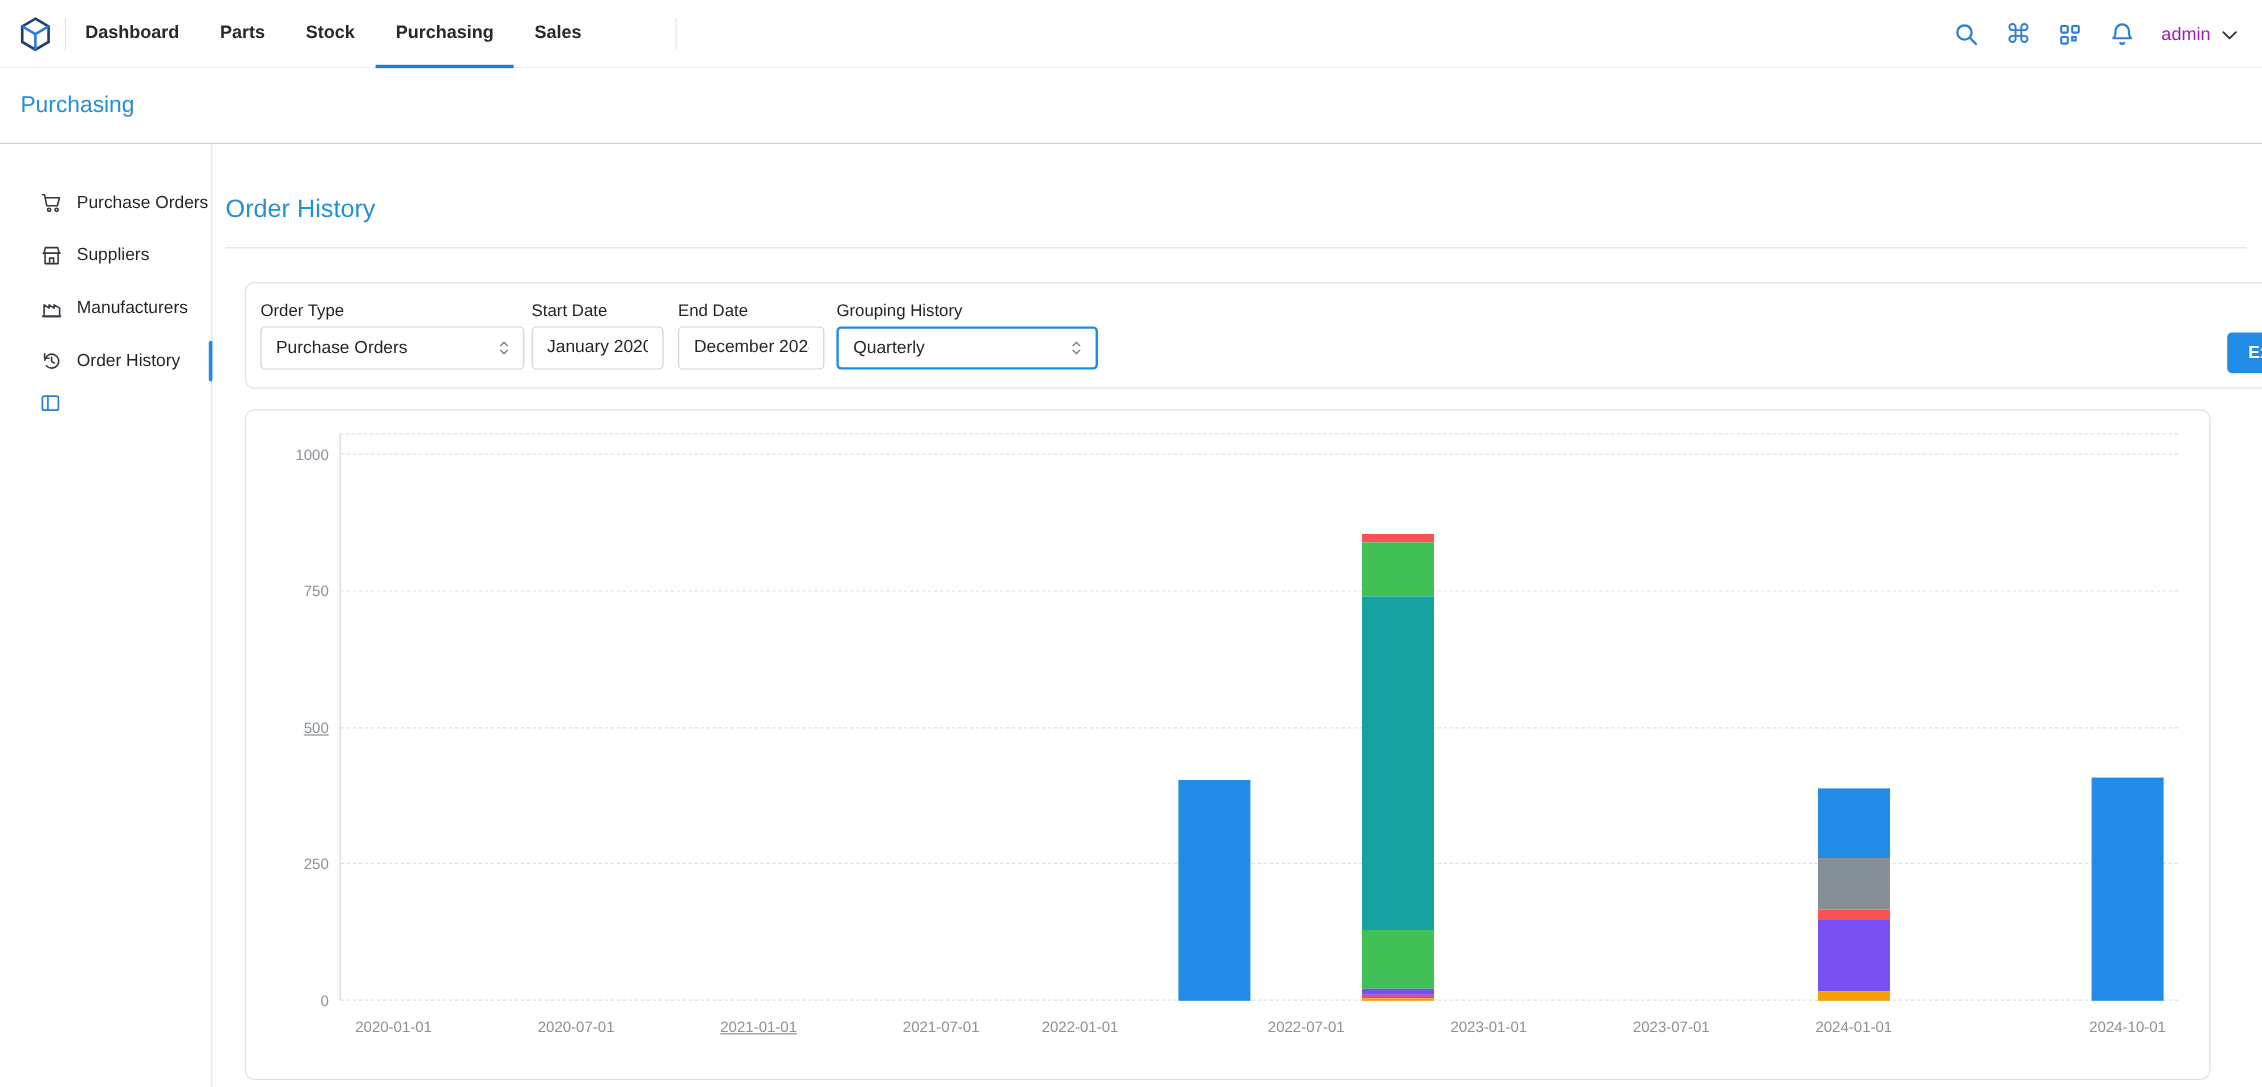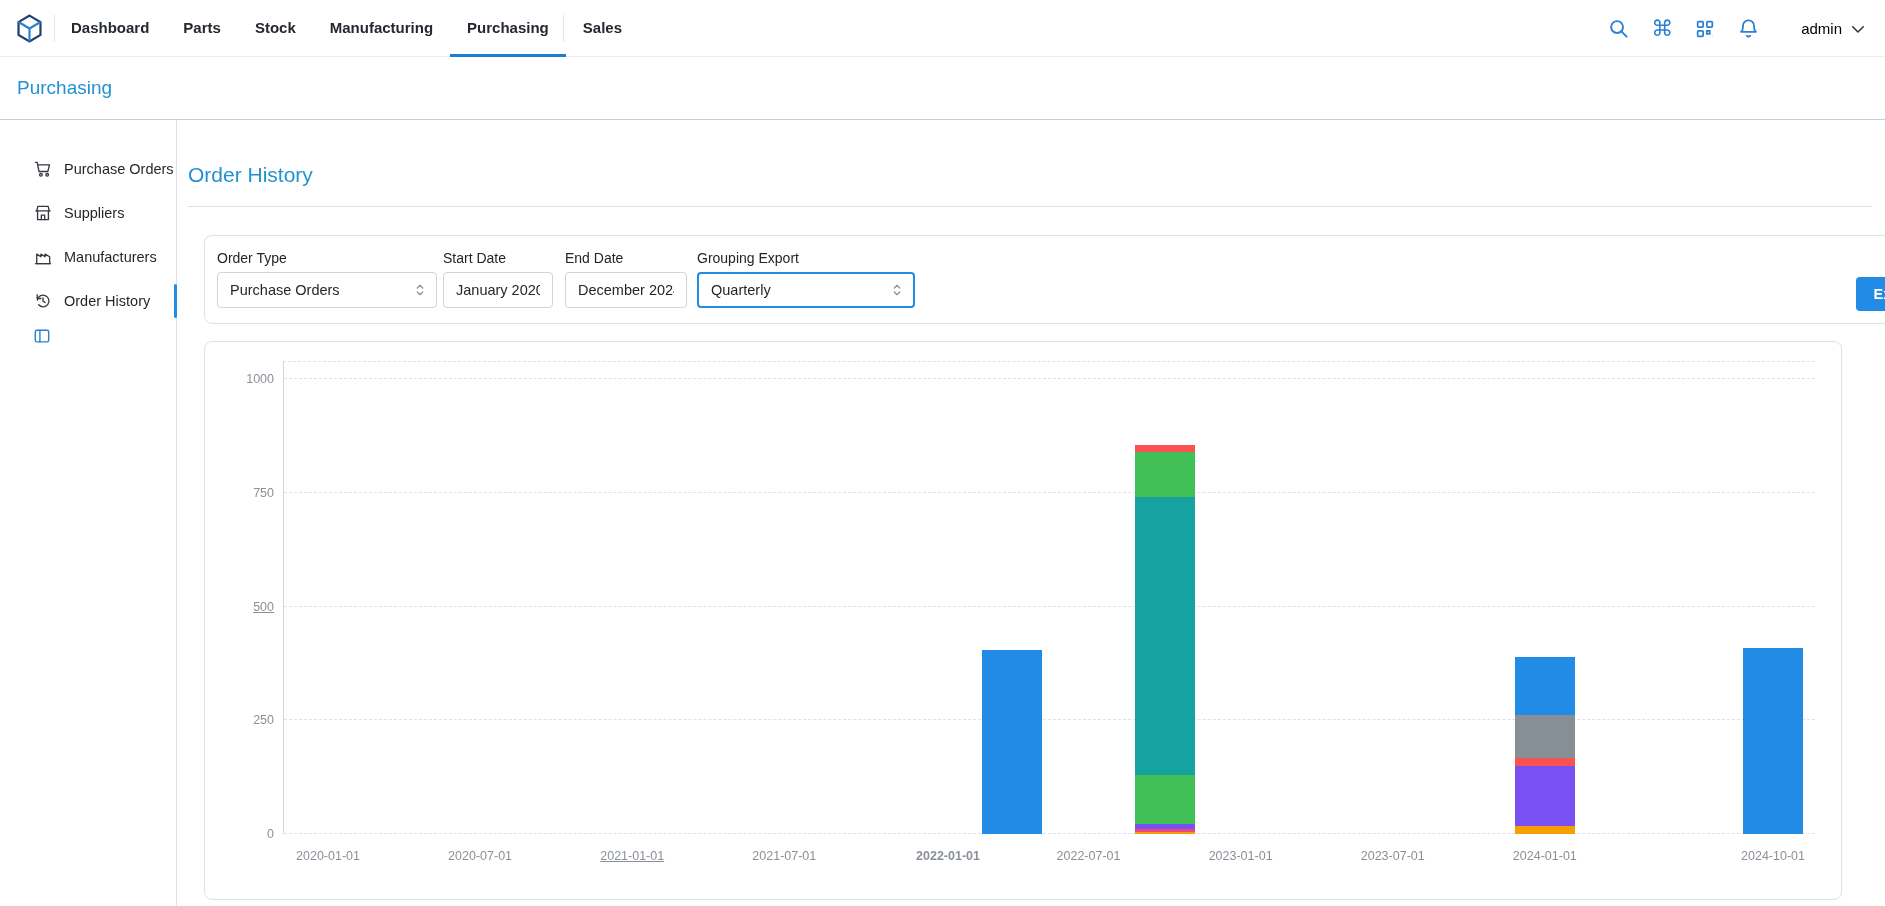--- a/index.html
+++ b/index.html
@@ -12,21 +12,21 @@
   .logo{position:absolute;left:14px;top:13px;width:31px;height:31px;cursor:pointer;}
   .tabs{position:absolute;left:54px;top:0;height:57px;display:flex;}
   .tab{display:flex;align-items:center;padding:0 17px;font-size:15px;color:#24292f;
     border-bottom:3px solid transparent;cursor:pointer;white-space:nowrap;font-weight:bold;}
   .tab.active{border-bottom-color:#1c7ed6;}
   .vsep{position:absolute;top:15px;height:27px;width:1px;background:#e3e6e9;}
   .nav-right{position:absolute;right:18px;top:0;height:57px;display:flex;align-items:center;gap:21px;}
   .nav-icon{display:flex;align-items:center;justify-content:center;cursor:pointer;color:#2b7fd4;}
   .cmd-glyph{font-size:22px;color:#2b7fd4;line-height:1;}
   .user-menu{display:flex;align-items:center;gap:7px;cursor:pointer;}
-  .user-name{font-size:15px;color:#000000;margin-left:20px;}
+  .user-name{font-size:15px;color:#a21caf;}
 
   
   .page-header{position:absolute;top:57px;left:0;right:0;height:63px;background:#fff;
     border-bottom:1px solid #c9ced4;}
   .breadcrumb{padding:20px 0 0 17px;font-size:19px;color:#2491d3;}
 
   
   .sidebar{position:absolute;top:120px;left:0;width:177px;bottom:0;background:#fff;
     border-right:1px solid #dee2e6;}
   .side-list{margin-top:27px;}
@@ -78,21 +78,20 @@
     <svg viewBox="0 0 24 24" fill="none" stroke="#1c3f74" stroke-width="1.7">
       <path d="M12 2l8.5 5v10L12 22l-8.5-5V7z"></path>
       <path d="M12 12v10M12 12l8.5-5M12 12L3.5 7" stroke="#2b7fd4"></path>
     </svg>
   </span>
   <span class="vsep" style="left:54px"></span>
   <div class="tabs">
     <a class="tab">Dashboard</a>
     <a class="tab">Parts</a>
     <a class="tab">Stock</a>
-    <a class="tab">Manufacturing</a>
     <a class="tab active">Purchasing</a>
     <a class="tab">Sales</a>
   </div>
   <span class="vsep" style="left:563px"></span>
 
   <div class="nav-right">
     <span class="nav-icon">
       <svg width="23" height="23" viewBox="0 0 24 24" fill="none" stroke="currentColor" stroke-width="2" stroke-linecap="round">
         <circle cx="10.5" cy="10.5" r="6.2"></circle>
           <path d="M15.2 15.2l5.3 5.3"></path>
@@ -188,21 +187,21 @@
     <div class="field-label">Start Date</div>
     <input class="text-input" type="text" value="January 2020" style="">
   </div>
 
   <div class="field f-end">
     <div class="field-label">End Date</div>
     <input class="text-input" type="text" value="December 2024" style="">
   </div>
 
   <div class="field f-group">
-    <div class="field-label">Grouping Export</div>
+    <div class="field-label">Grouping History</div>
     <div class="select focused">
       <span>Quarterly</span>
       <svg width="16" height="16" viewBox="0 0 24 24" fill="none" stroke="#909296" stroke-width="2" stroke-linecap="round" stroke-linejoin="round">
         <path d="M8 9l4-4 4 4"></path>
           <path d="M8 15l4 4 4-4"></path>
       </svg>
     </div>
   </div>
 
   <button class="export-btn">Export Data</button>
@@ -217,21 +216,21 @@
       <div class="gridline" style="bottom: 227.404px;"></div>
       <div class="ylabel" style="top: 237.596px; text-decoration: underline;">500</div>
       <div class="gridline" style="bottom: 341.106px;"></div>
       <div class="ylabel" style="top: 123.894px;">750</div>
       <div class="gridline" style="bottom: 454.808px;"></div>
       <div class="ylabel" style="top: 10.1923px;">1000</div>
       <div class="xlabel" style="left: 44px;">2020-01-01</div>
       <div class="xlabel" style="left: 196.105px;">2020-07-01</div>
       <div class="xlabel" style="left: 348.211px; text-decoration: underline;">2021-01-01</div>
       <div class="xlabel" style="left: 500.316px;">2021-07-01</div>
-      <div class="xlabel" style="left: 664px; font-weight: bold;">2022-01-01</div>
+      <div class="xlabel" style="left: 616px;">2022-01-01</div>
       <div class="xlabel" style="left: 804.526px;">2022-07-01</div>
       <div class="xlabel" style="left: 956.632px;">2023-01-01</div>
       <div class="xlabel" style="left: 1108.74px;">2023-07-01</div>
       <div class="xlabel" style="left: 1260.84px;">2024-01-01</div>
       <div class="xlabel" style="left: 1489px;">2024-10-01</div>
       <div class="bar" style="left: 698.474px;">
         <div class="seg" style="height: 184.197px; background: rgb(34, 139, 230);"></div>
       </div>
       <div class="bar" style="left: 850.579px;">
         <div class="seg" style="height: 2.27404px; background: rgb(245, 159, 0);"></div>

